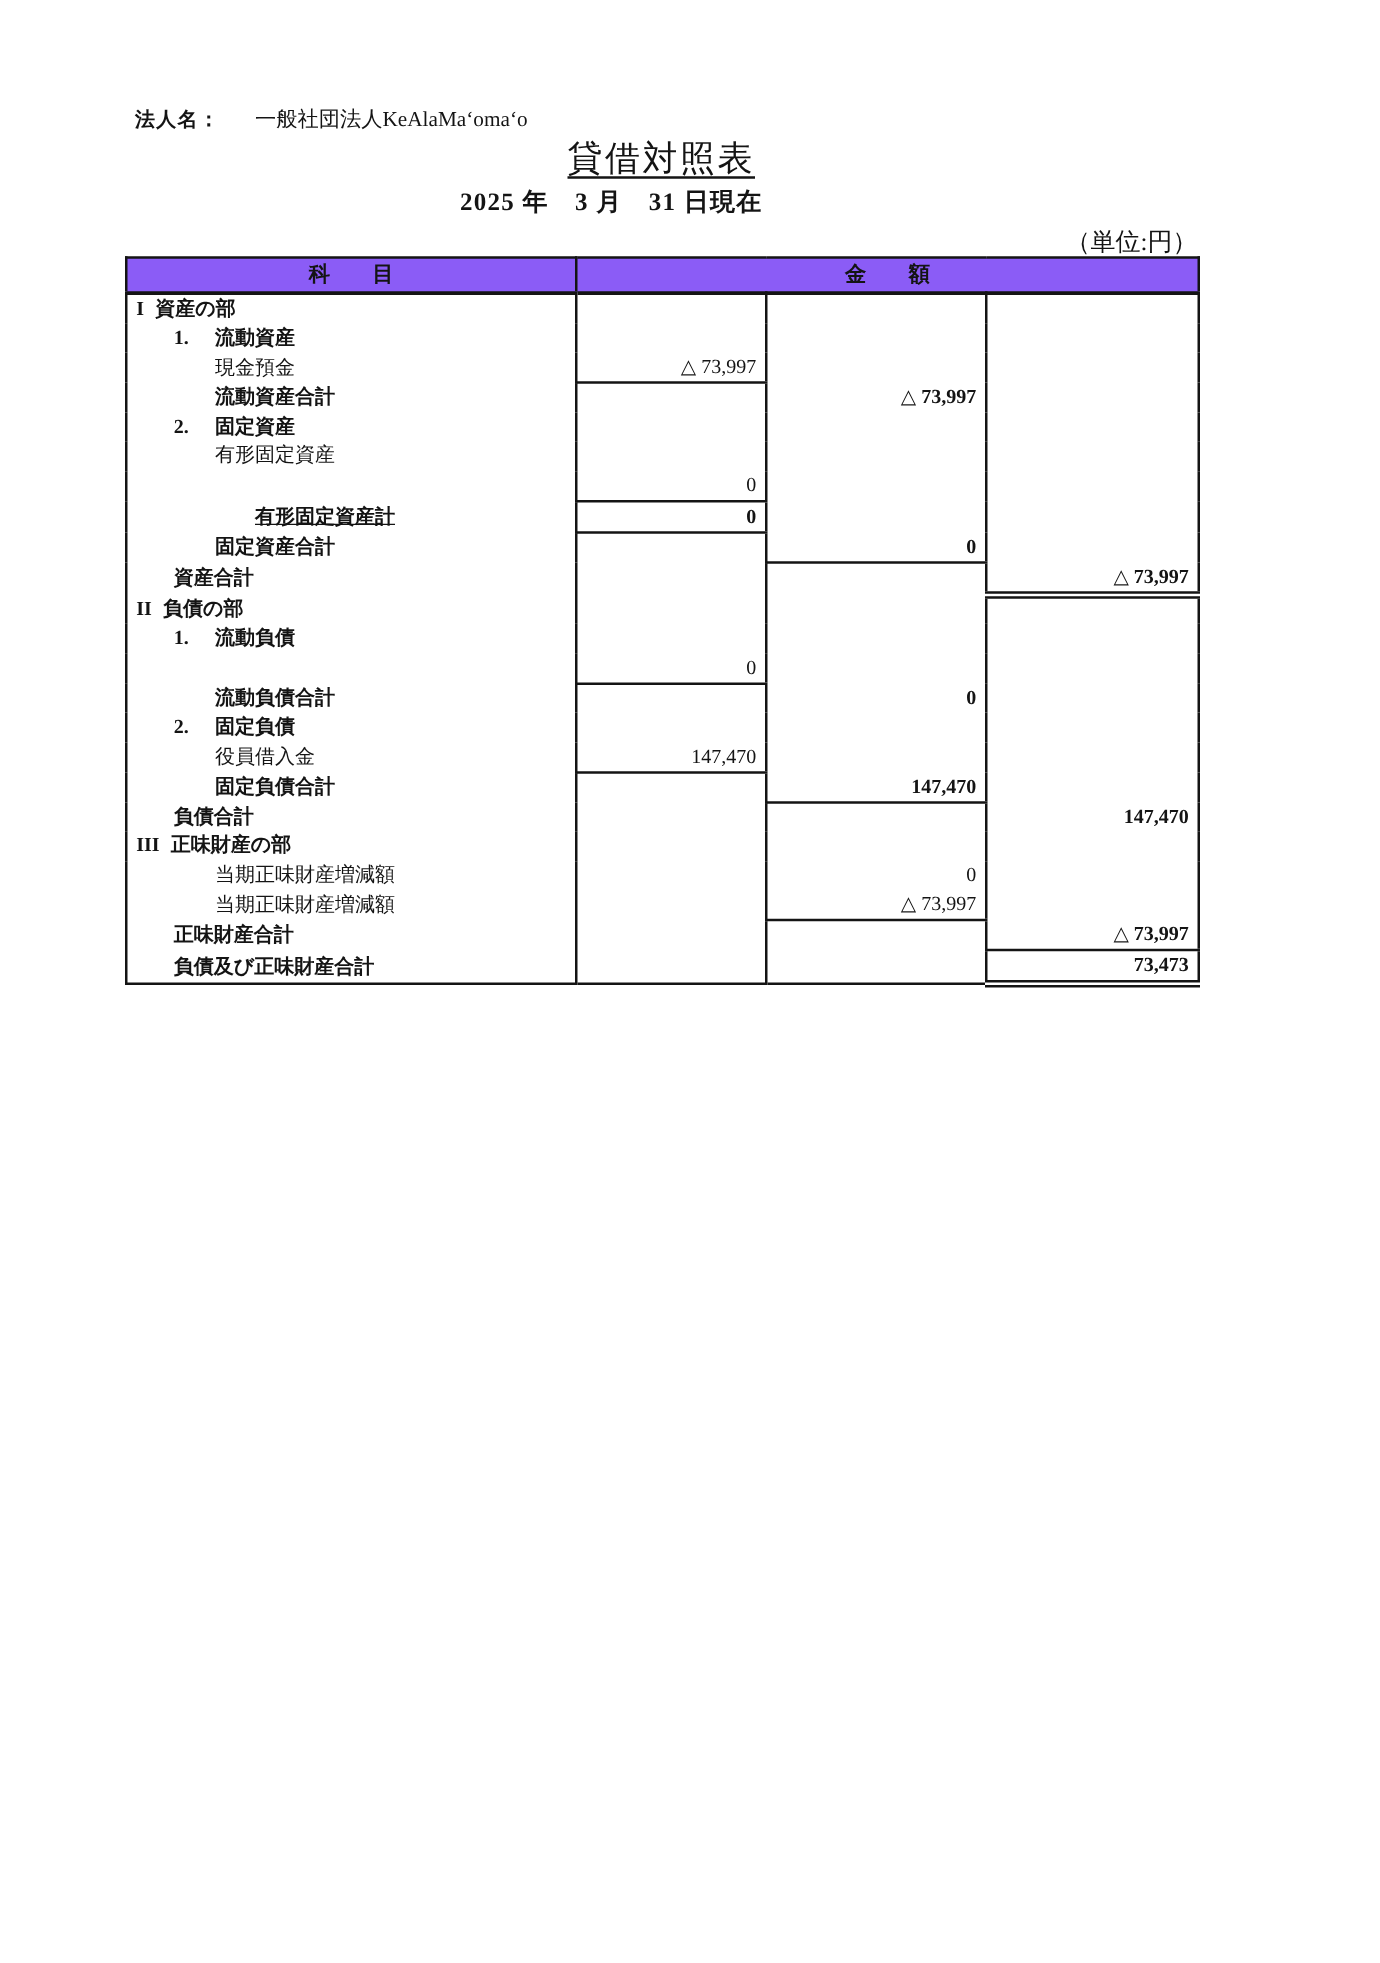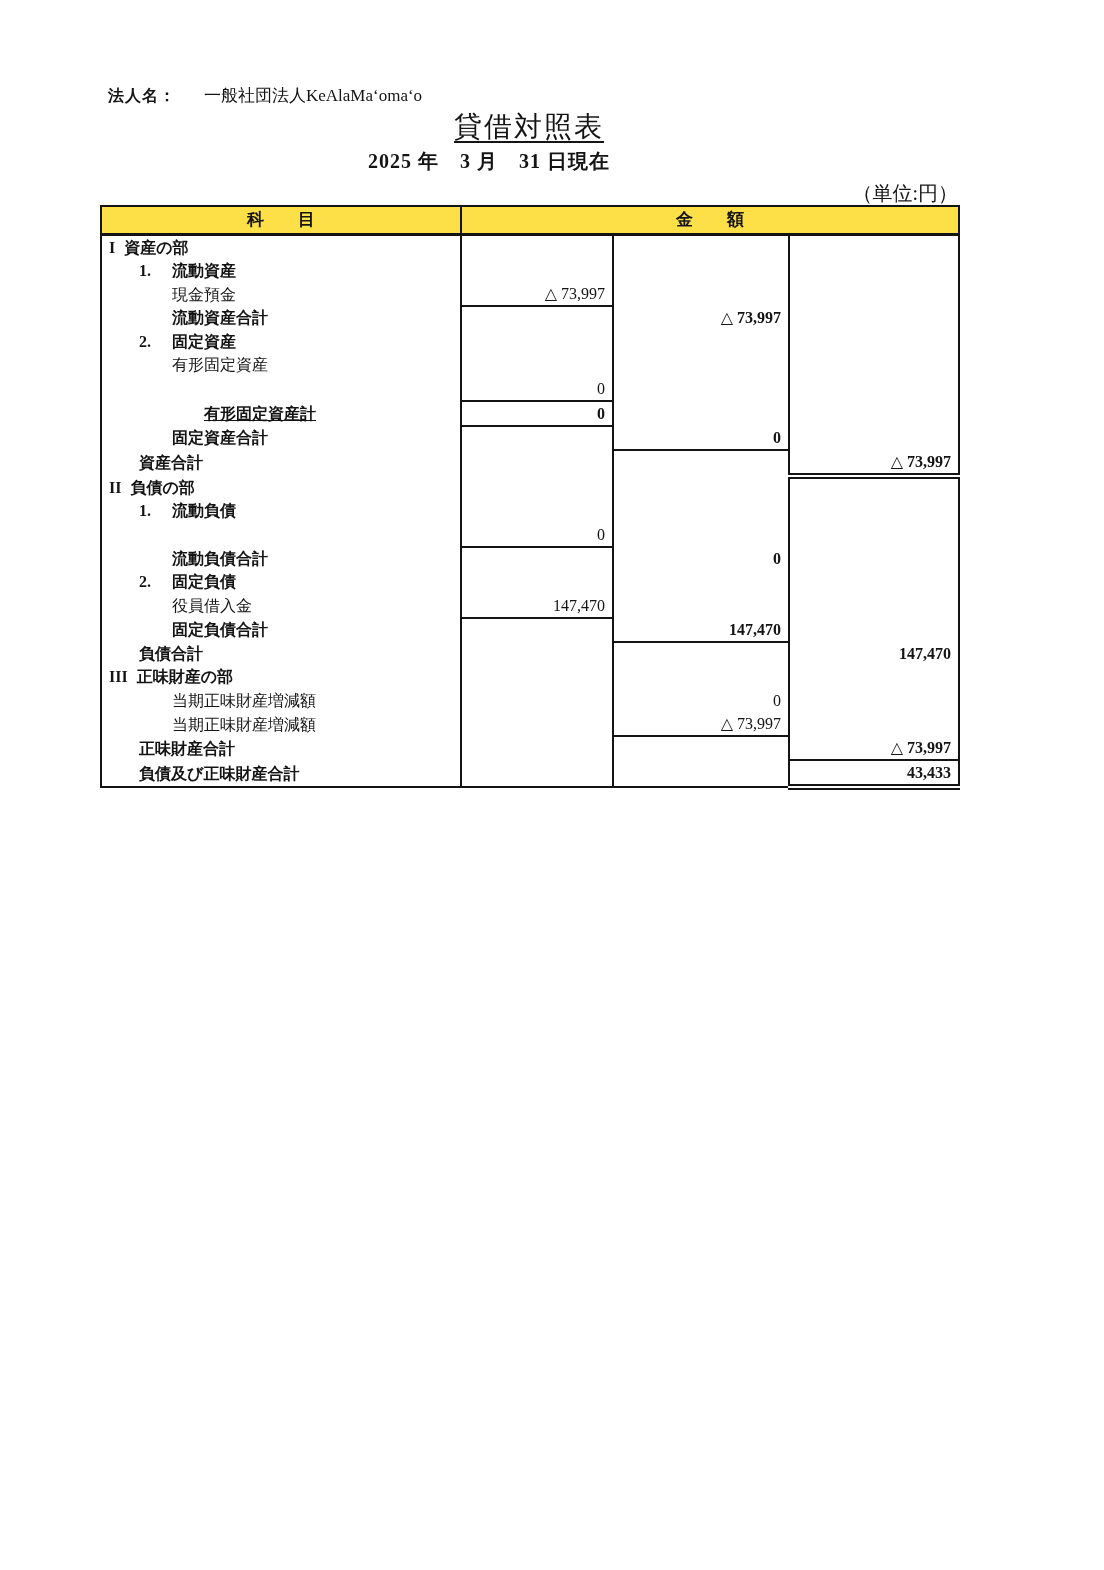--- a/index.html
+++ b/index.html
@@ -33,21 +33,21 @@
     position:absolute; left:100px; top:205px;
     width:858px; border-collapse:collapse; table-layout:fixed;
     border:2px solid #141414;
   }
   .sheet col.col-lbl { width:360px; }
   .sheet col.col-c1  { width:152px; }
   .sheet col.col-c2  { width:176px; }
   .sheet col.col-c3  { width:170px; }
 
   .sheet th {
-    height:28px; background:#fde047;
+    height:28px; background:#8b5cf6;
     border:2px solid #141414; border-bottom:3px solid #141414;
     font-size:17px; font-weight:bold; text-align:center;
     font-family:"Liberation Serif","DejaVu Serif",serif;
     white-space:pre;
   }
   .sheet td {
     height:23.5px; font-size:16px; line-height:23px;
     white-space:nowrap; overflow:hidden; vertical-align:middle;
   }
   .sheet td.lbl { text-align:left; }
@@ -226,18 +226,18 @@
         <tr>
           <td class="lbl total b"><span>正味財産合計</span></td>
           <td class="amt c1"></td>
           <td class="amt c2"></td>
           <td class="amt c3 b ul">△ 73,997</td>
         </tr>
         <tr>
           <td class="lbl total b"><span>負債及び正味財産合計</span></td>
           <td class="amt c1"></td>
           <td class="amt c2"></td>
-          <td class="amt c3 b dul">43,433</td>
+          <td class="amt c3 b dul">73,473</td>
         </tr>
       </tbody>
   </table>
 
 </div>
 
 </body></html>

